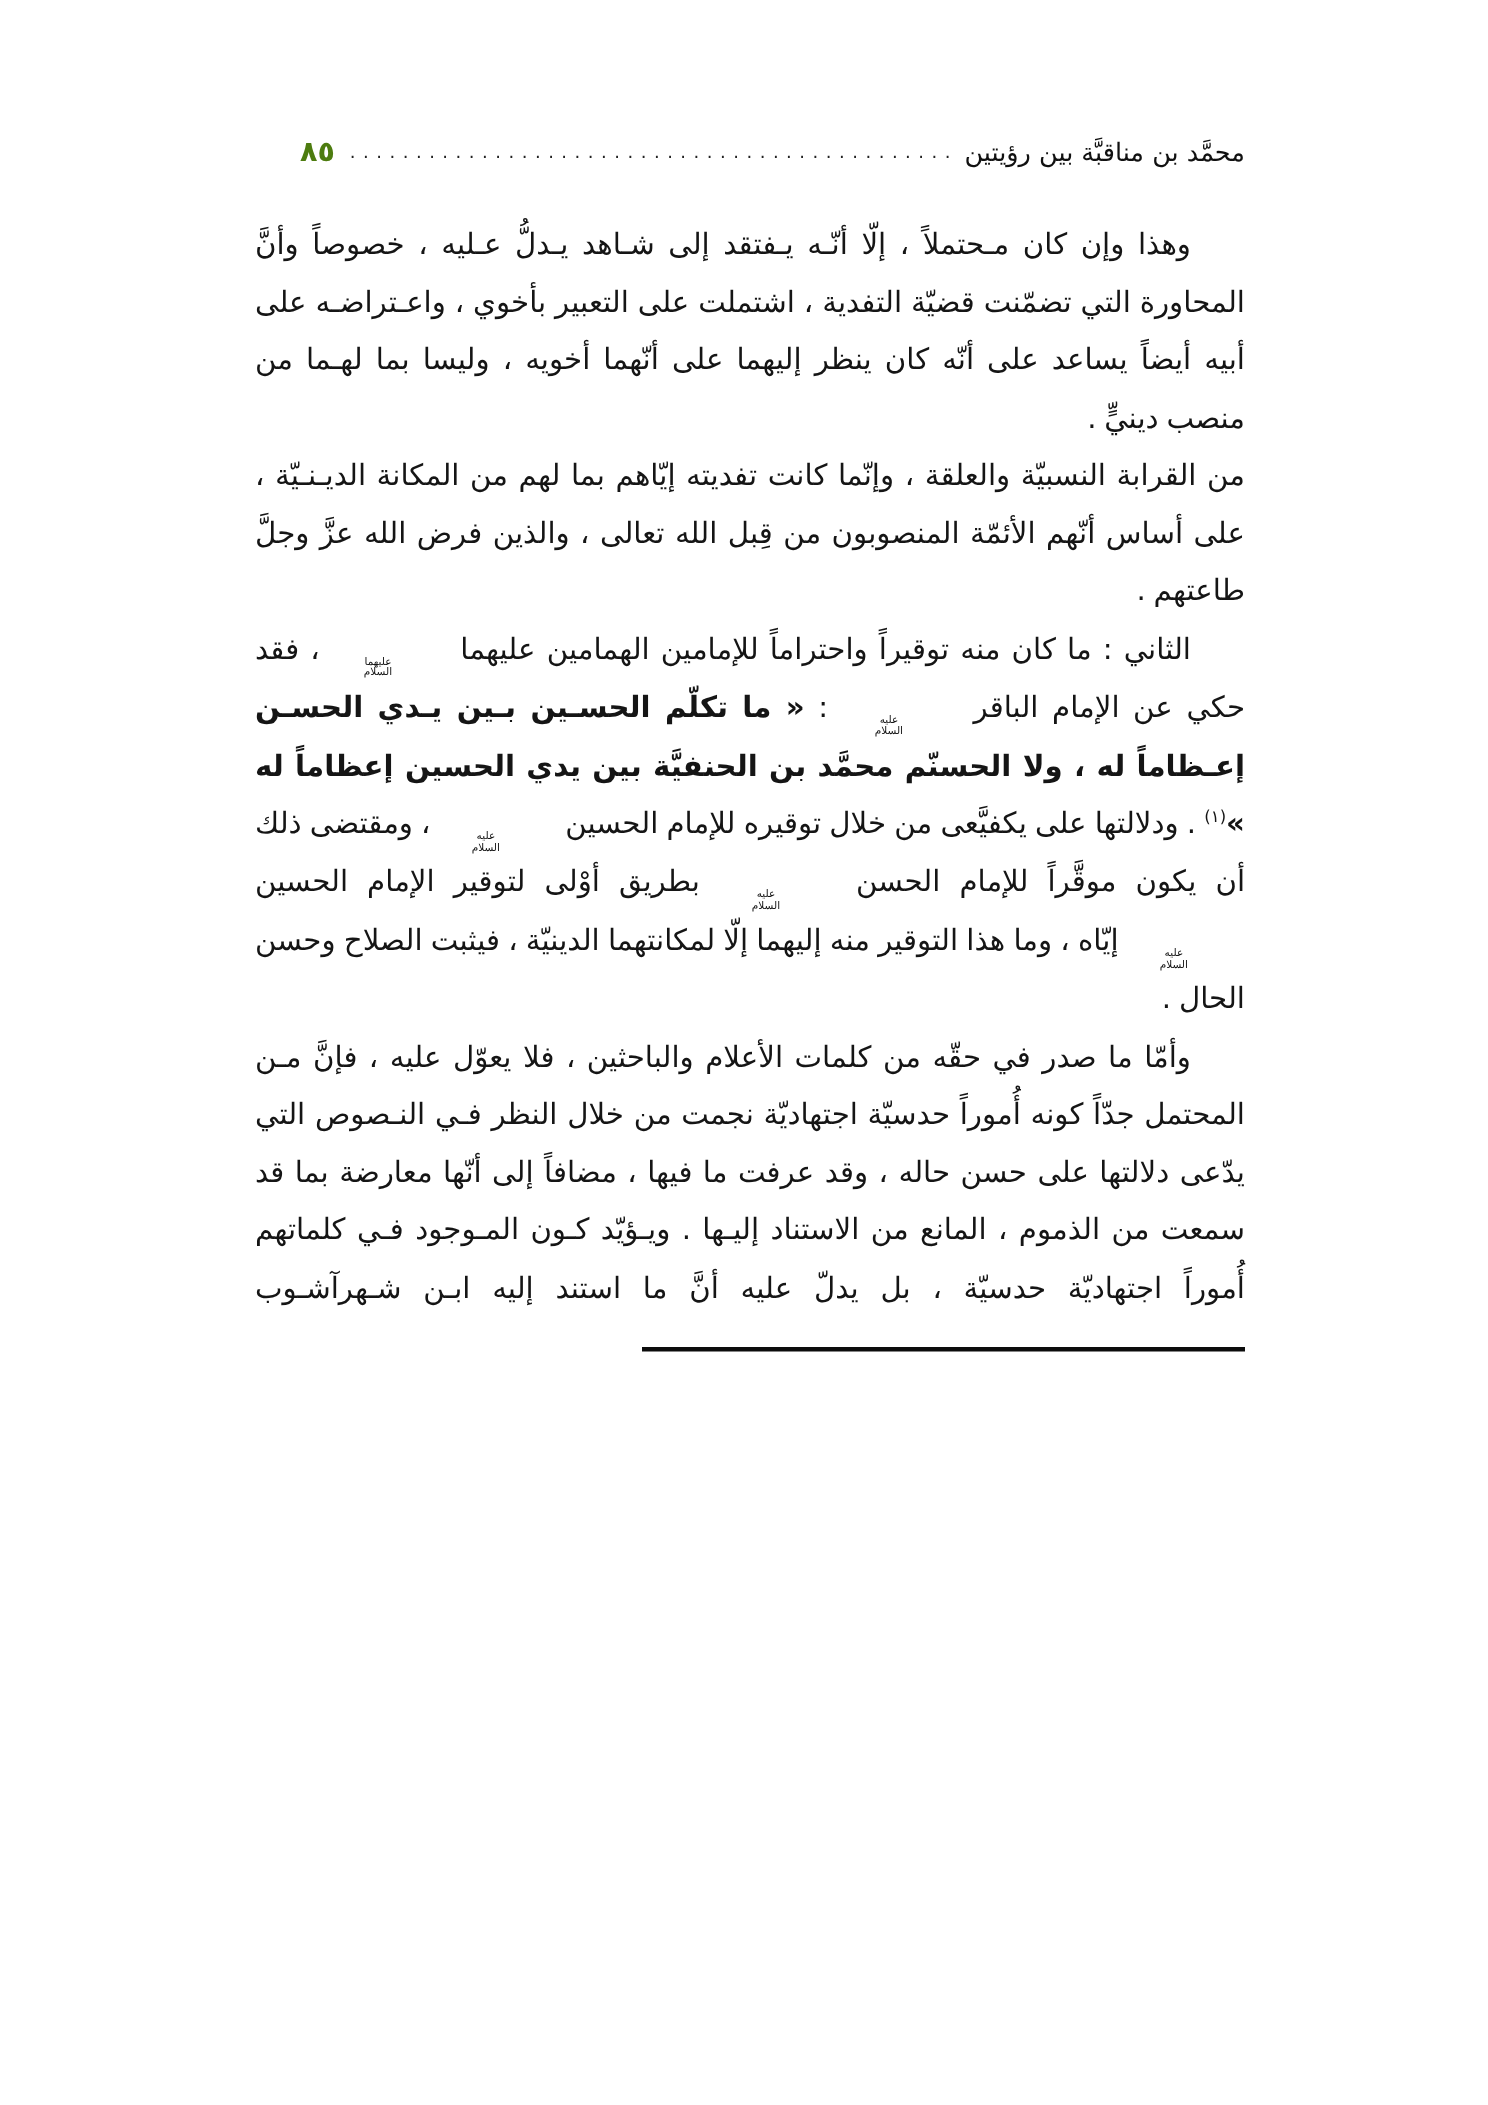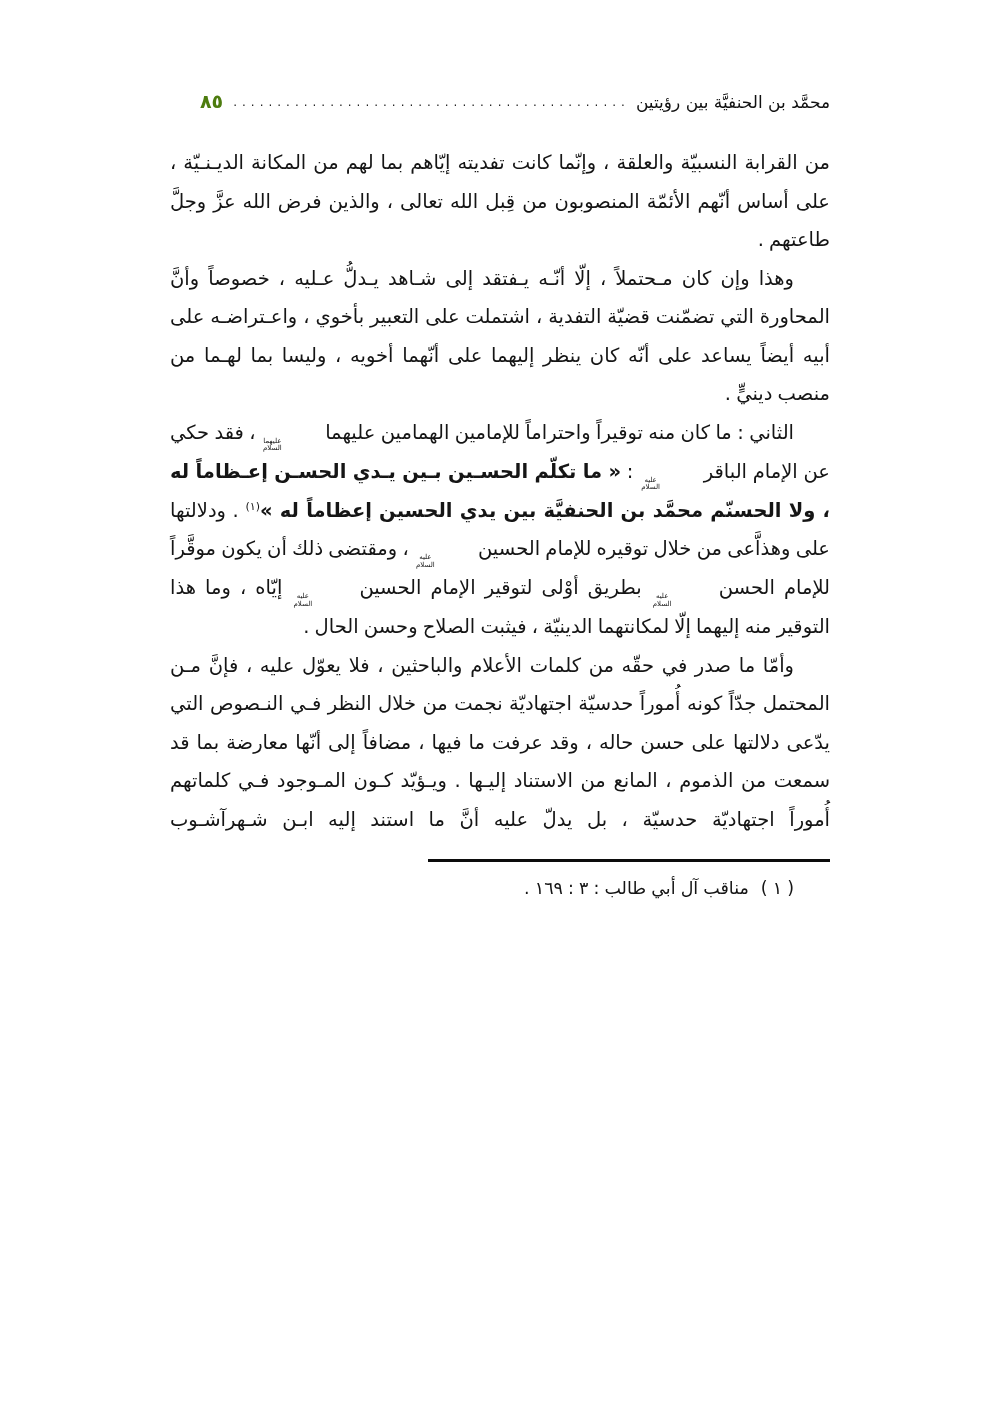--- a/index.html
+++ b/index.html
@@ -74,20 +74,21 @@
     flex-direction: column;
     align-items: center;
     justify-content: center;
     font-size: 7px;
     line-height: 7.5px;
     font-weight: 400;
     vertical-align: -4px;
     padding: 0 2px;
     letter-spacing: 0;
     word-spacing: 0;
+    margin-left: 20px;
   }
   
   .footnote { margin-top: 20px; }
   .fn-rule {
     width: 402px; height: 3px;
     background: #0c0c0c;
   }
   .fn-line {
     margin-top: 13px;
     padding-right: 36px;
@@ -98,48 +99,45 @@
   }
   .fn-marker { margin-left: 12px; }
 </style>
 </head>
 <body>
 
 <div class="page">
   <div class="content">
 
     <div class="header">
-      <span class="header-title">محمَّد بن الحنفيَّة بين رؤيتين</span>
+      <span class="header-title">محمَّد بن مناقبَّة بين رؤيتين</span>
       <span class="leader">............................................................................</span>
       <span class="page-number">٨٥</span>
     </div>
 
     <div class="body-text">
+        <p class="para indent"><span>وهذا وإن كان مـحتملاً ، إلّا أنّـه يـفتقد إلى شـاهد يـدلُّ عـليه ، خصوصاً وأنَّ المحاورة التي تضمّنت قضيّة التفدية ، اشتملت على التعبير بأخوي ، واعـتراضـه على أبيه أيضاً يساعد على أنّه كان ينظر إليهما على أنّهما أخويه ، وليسا بما لهـما من منصب دينيٍّ .</span></p>
         <p class="para"><span>من القرابة النسبيّة والعلقة ، وإنّما كانت تفديته إيّاهم بما لهم من المكانة الديـنـيّة ، على أساس أنّهم الأئمّة المنصوبون من قِبل الله تعالى ، والذين فرض الله عزَّ وجلَّ طاعتهم .</span></p>
-        <p class="para indent"><span>وهذا وإن كان مـحتملاً ، إلّا أنّـه يـفتقد إلى شـاهد يـدلُّ عـليه ، خصوصاً وأنَّ المحاورة التي تضمّنت قضيّة التفدية ، اشتملت على التعبير بأخوي ، واعـتراضـه على أبيه أيضاً يساعد على أنّه كان ينظر إليهما على أنّهما أخويه ، وليسا بما لهـما من منصب دينيٍّ .</span></p>
         <p class="para indent"><span>الثاني : ما كان منه توقيراً واحتراماً للإمامين الهمامين عليهما </span><span class="hon">
             <span>عليهما</span>
             <span>السلام</span>
           </span><span> ، فقد حكي عن الإمام الباقر </span><span class="hon">
             <span>عليه</span>
             <span>السلام</span>
-          </span><span> : </span><span class="bold">« ما تكلّم الحسـين بـين يـدي الحسـن إعـظاماً له ، ولا الحسنّم محمَّد بن الحنفيَّة بين يدي الحسين إعظاماً له »</span><sup class="fn-ref">(١)</sup><span> . ودلالتها على وهذاَّعى من خلال توقيره للإمام الحسين </span><span class="hon">
+          </span><span> : </span><span class="bold">« ما تكلّم الحسـين بـين يـدي الحسـن إعـظاماً له ، ولا الحسنّم محمَّد بن الحنفيَّة بين يدي الحسين إعظاماً له »</span><sup class="fn-ref">(١)</sup><span> . ودلالتها على يكفيَّعى من خلال توقيره للإمام الحسين </span><span class="hon">
             <span>عليه</span>
             <span>السلام</span>
           </span><span> ، ومقتضى ذلك أن يكون موقَّراً للإمام الحسن </span><span class="hon">
             <span>عليه</span>
             <span>السلام</span>
           </span><span> بطريق أوْلى لتوقير الإمام الحسين </span><span class="hon">
             <span>عليه</span>
             <span>السلام</span>
           </span><span> إيّاه ، وما هذا التوقير منه إليهما إلّا لمكانتهما الدينيّة ، فيثبت الصلاح وحسن الحال .</span></p>
         <p class="para indent jlast"><span>وأمّا ما صدر في حقّه من كلمات الأعلام والباحثين ، فلا يعوّل عليه ، فإنَّ مـن المحتمل جدّاً كونه أُموراً حدسيّة اجتهاديّة نجمت من خلال النظر فـي النـصوص التي يدّعى دلالتها على حسن حاله ، وقد عرفت ما فيها ، مضافاً إلى أنّها معارضة بما قد سمعت من الذموم ، المانع من الاستناد إليـها . ويـؤيّد كـون المـوجود فـي كلماتهم أُموراً اجتهاديّة حدسيّة ، بل يدلّ عليه أنَّ ما استند إليه ابـن شـهرآشـوب</span></p>
       </div>
 
     <div class="footnote">
       <div class="fn-rule"></div>
-      <div class="fn-line">
-        <span class="fn-marker">( ١ )</span><span>مناقب آل أبي طالب : ٣ : ١٦٩ .</span>
-      </div>
     </div>
 
   </div>
 </div>
 
 </body></html>

